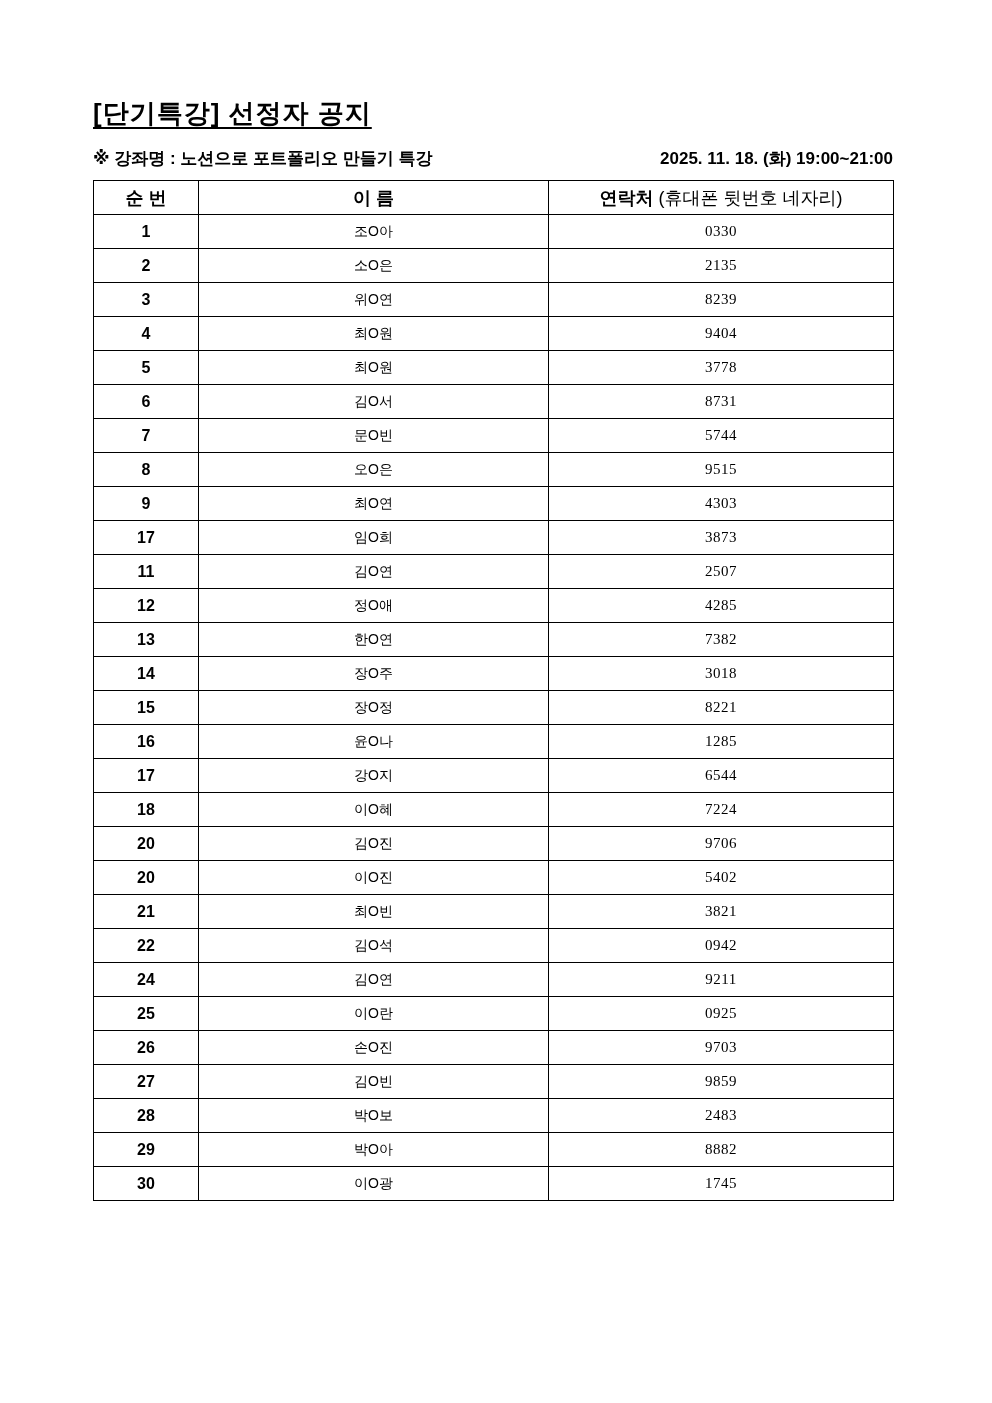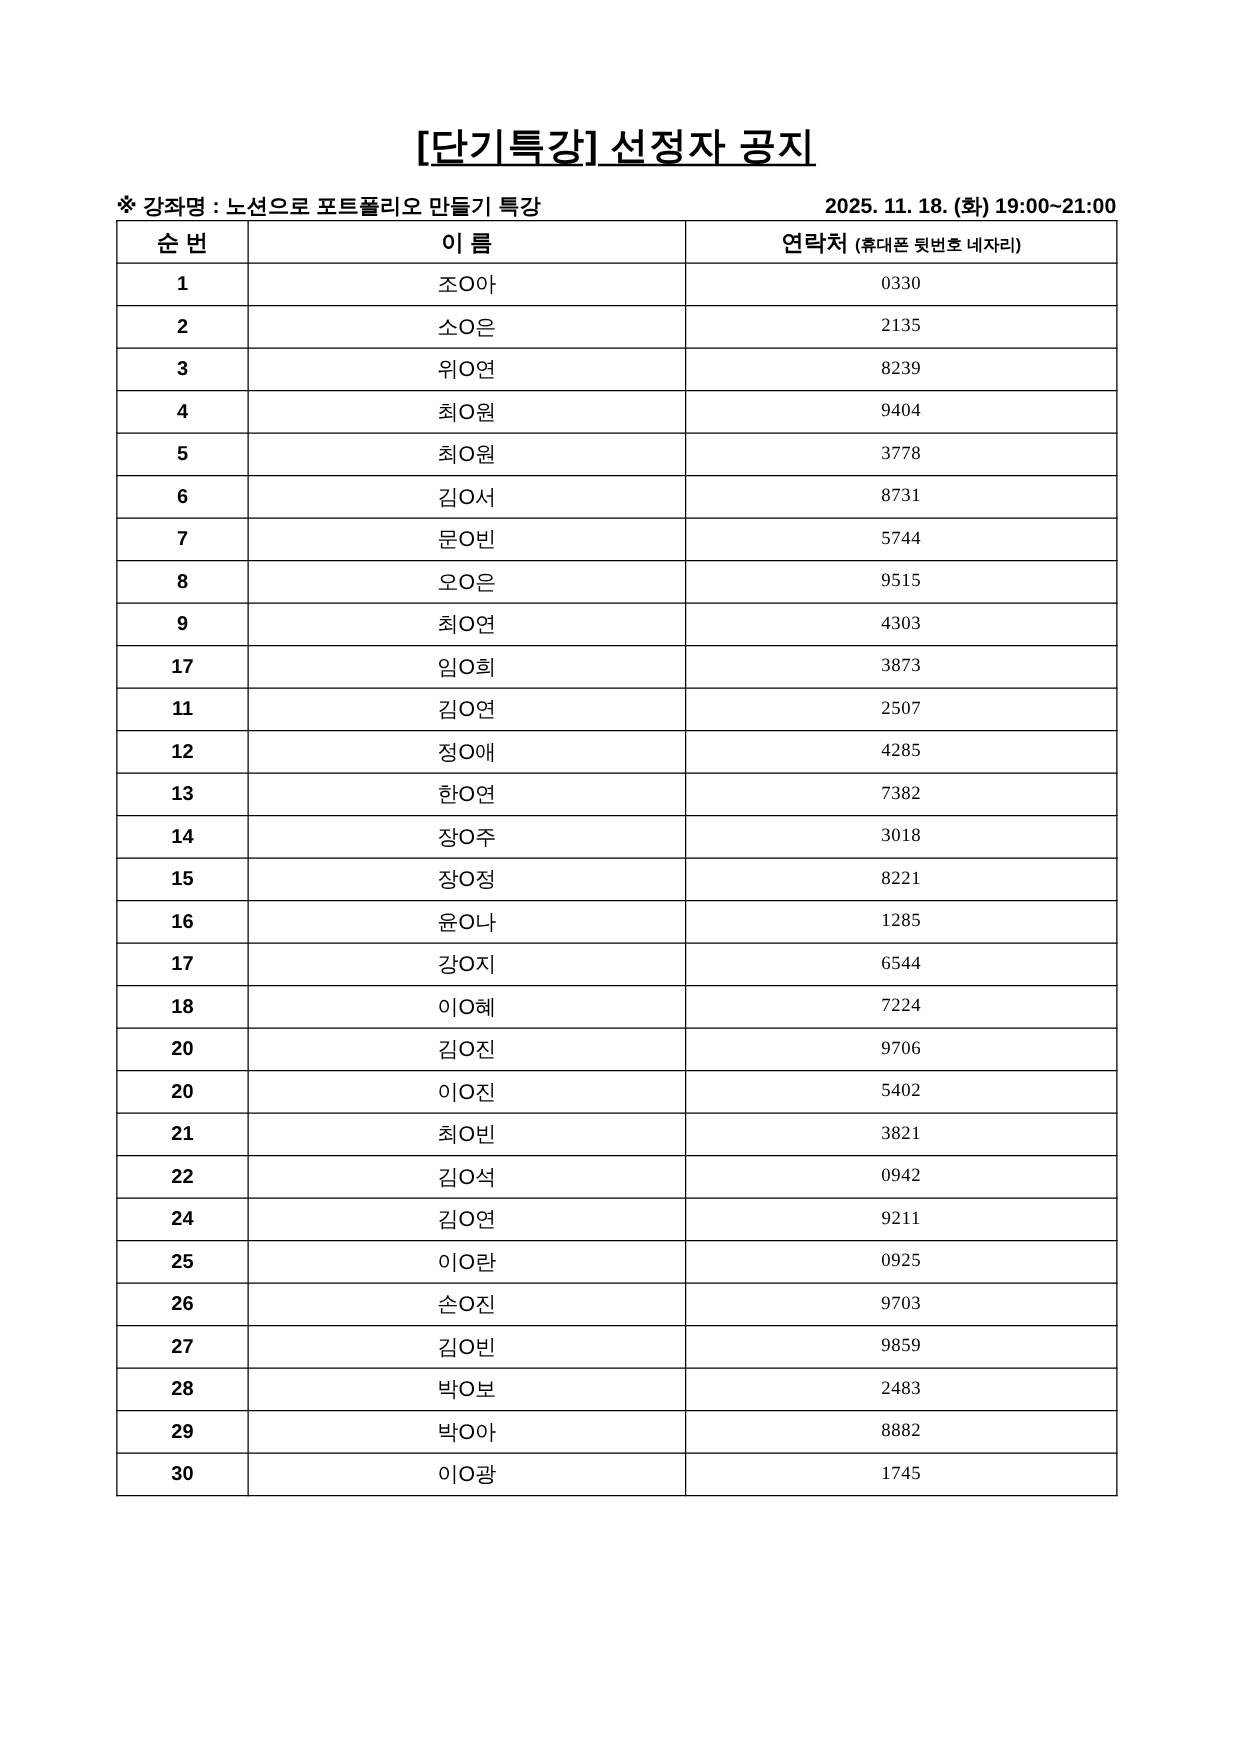--- a/index.html
+++ b/index.html
@@ -16,36 +16,37 @@
     position: relative;
   }
   .page {
     position: absolute;
     left: 93px;
     top: 96px;
     width: 800px;
   }
   .doc-title {
     margin: 0 0 16px 0;
-    text-align: center;
-    font-size: 30px;
+    text-align: left;
+    font-size: 26px;
     font-weight: bold;
     letter-spacing: 1px;
   }
   .doc-title .underlined {
     text-decoration: underline;
     text-decoration-thickness: 2px;
     text-underline-offset: 5px;
   }
   .meta-row {
     display: flex;
     justify-content: space-between;
     align-items: flex-start;
     font-size: 17px;
     font-weight: bold;
+    margin-bottom: 10px;
     white-space: nowrap;
   }
   table.roster {
     width: 800px;
     border-collapse: collapse;
     table-layout: fixed;
     border-radius: 13px;
   }
   table.roster col.c-no   { width: 105px; }
   table.roster col.c-name { width: 350px; }
@@ -58,30 +59,30 @@
     text-align: center;
     vertical-align: middle;
     overflow: hidden;
     white-space: nowrap;
   }
   table.roster th {
     font-size: 18px;
     font-weight: bold;
   }
   table.roster th .note {
-    font-size: 13px;
-    font-weight: bold;
+    font-size: 18px;
+    font-weight: normal;
   }
   td.col-no {
     font-weight: bold;
     font-size: 16px;
   }
   td.col-name {
     font-weight: normal;
-    font-size: 17px;
+    font-size: 14px;
     margin-top: 30px;
   }
   td.col-contact {
     font-weight: normal;
     font-size: 15px;
     letter-spacing: 0.5px;
     font-family: Liberation Serif, serif;
   }
 </style>
 </head>

